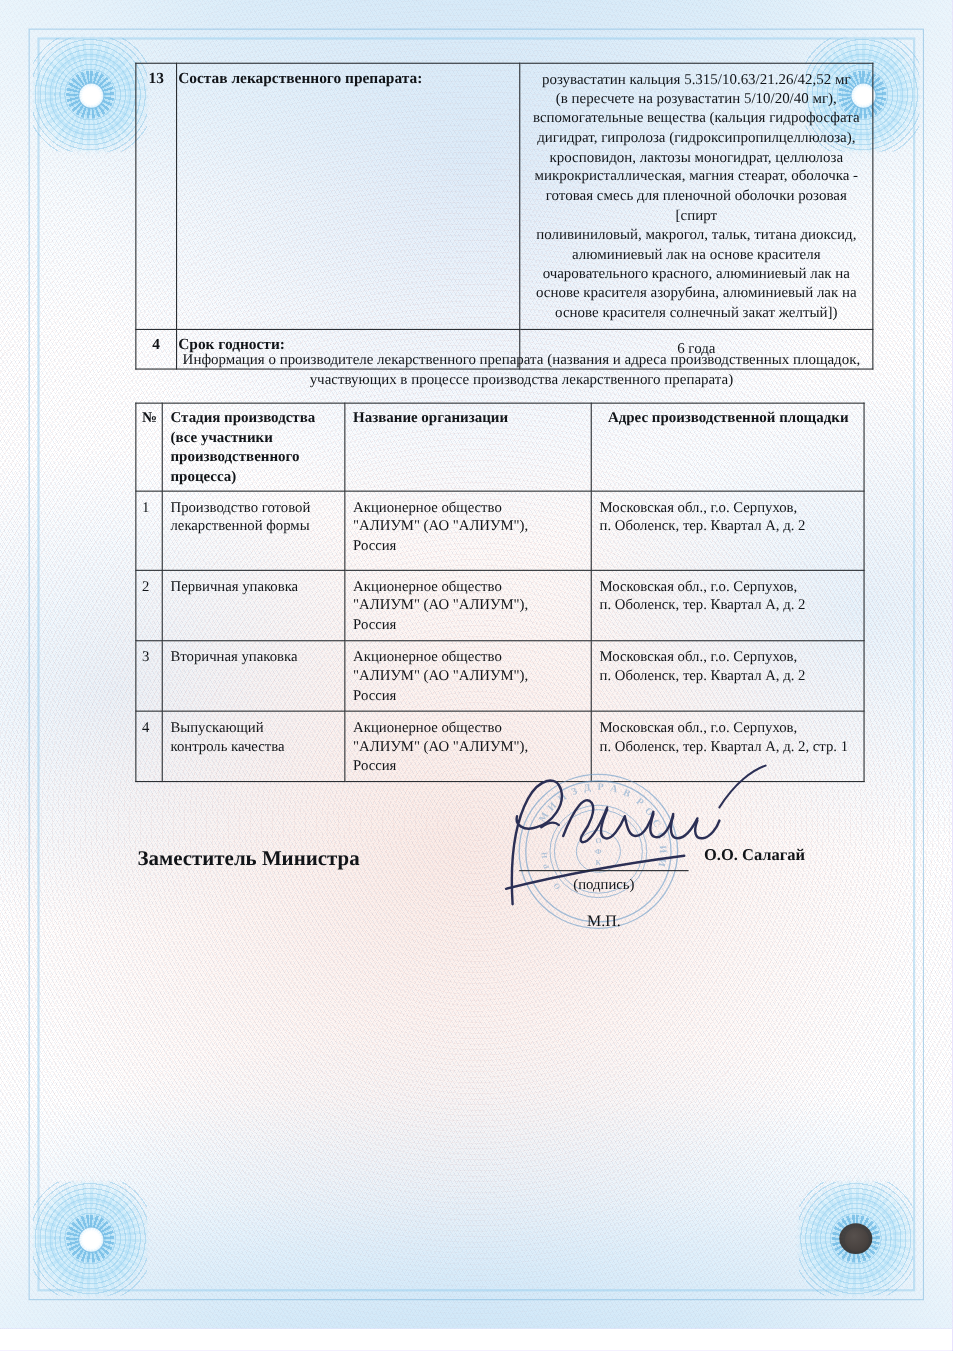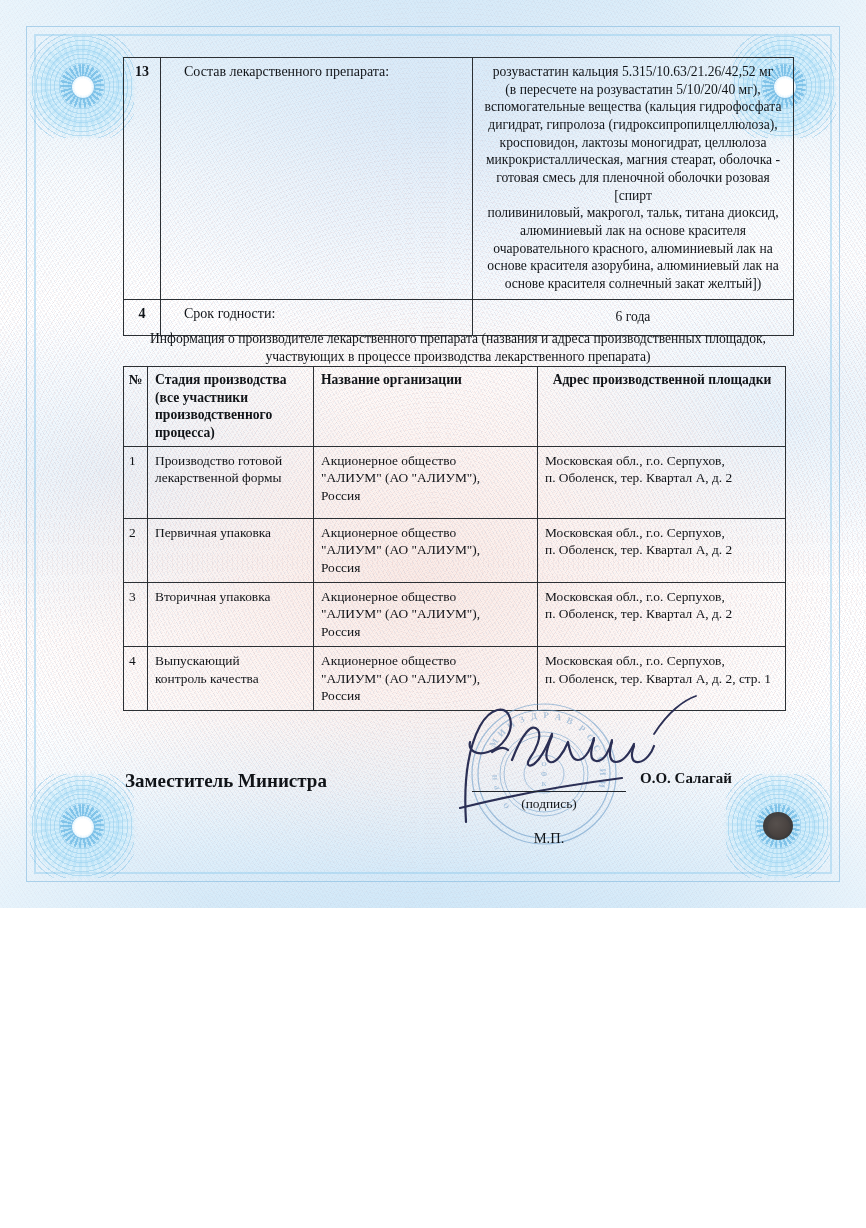--- a/index.html
+++ b/index.html
@@ -10,21 +10,21 @@
   }
   body {
     font-family: "Liberation Serif", "DejaVu Serif", serif;
     color: #111418;
   }
 
   
   #page {
     position: relative;
     width: 866px;
-    height: 908px;
+    height: 1208px;
     overflow: hidden;
     background: #c4b5fd;
   }
 
   
   .sec-base {
     position: absolute;
     inset: 0;
     background:
       radial-gradient(ellipse 60% 42% at 50% 12%, rgba(226,236,248,0.95) 0%, rgba(226,236,248,0.0) 70%),
@@ -158,45 +158,44 @@
   #table-main col.c-num  { width: 37px; }
   #table-main col.c-name { width: 312px; }
   #table-main col.c-val  { width: 321px; }
   #table-main td.num {
     text-align: center;
     font-weight: bold;
     font-size: 14px;
     padding-top: 5px;
   }
   #table-main td.name {
-    font-weight: normal;
+    font-weight: bold;
     font-size: 14px;
     padding-top: 5px;
-    padding-left: 23px;
+    padding-left: 1px;
   }
   #table-main td.val {
     text-align: center;
     font-size: 13.6px;
     line-height: 1.30;
     padding: 5px 7px 6px 7px;
   }
   #table-main tr.row-13 td { height: 212px; }
   #table-main tr.row-14 td { height: 24px; }
   #table-main tr.row-14 td.val { vertical-align: middle; text-align:center; }
 
   
   #mfg-intro {
     position: absolute;
-    left: 118px;
+    left: 134px;
     top: 318px;
     width: 680px;
     text-align: center;
     font-size: 13.6px;
     line-height: 1.35;
-    margin-top: 12px;
   }
 
   
   #table-mfg {
     position: absolute;
     left: 123px;
     top: 366px;
     width: 662px;
   }
   #table-mfg col.m-num  { width: 24px; }

